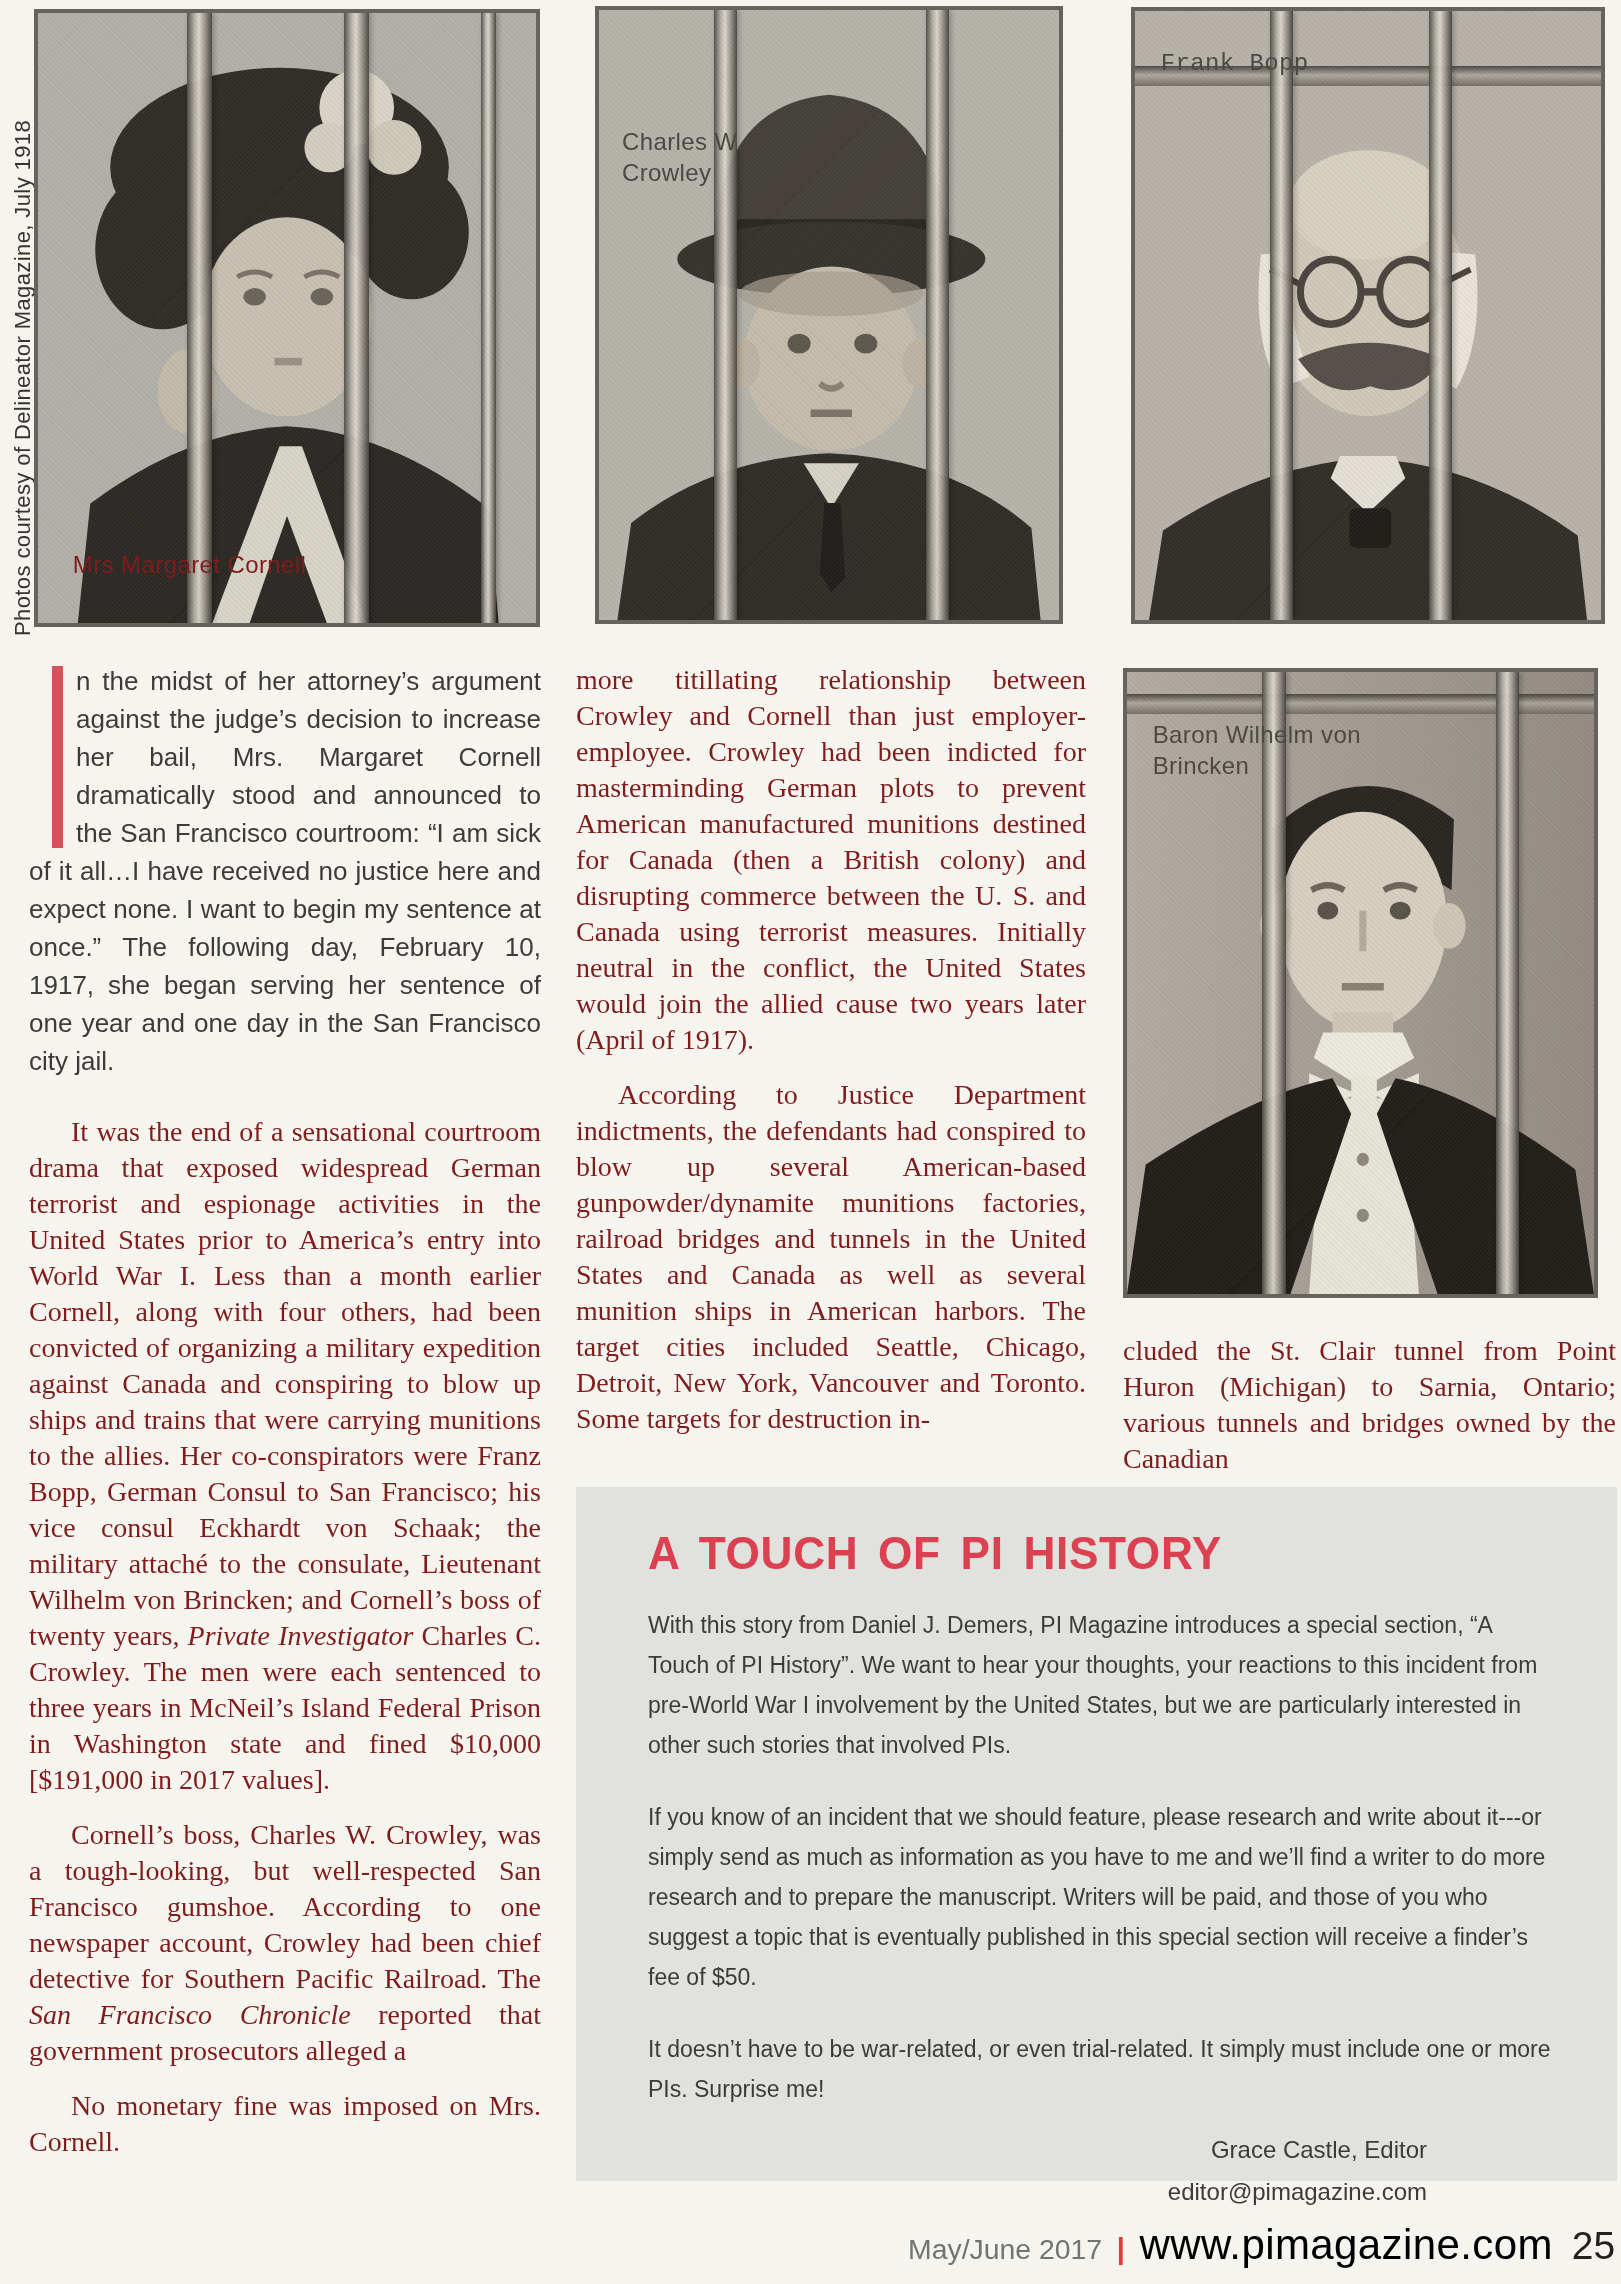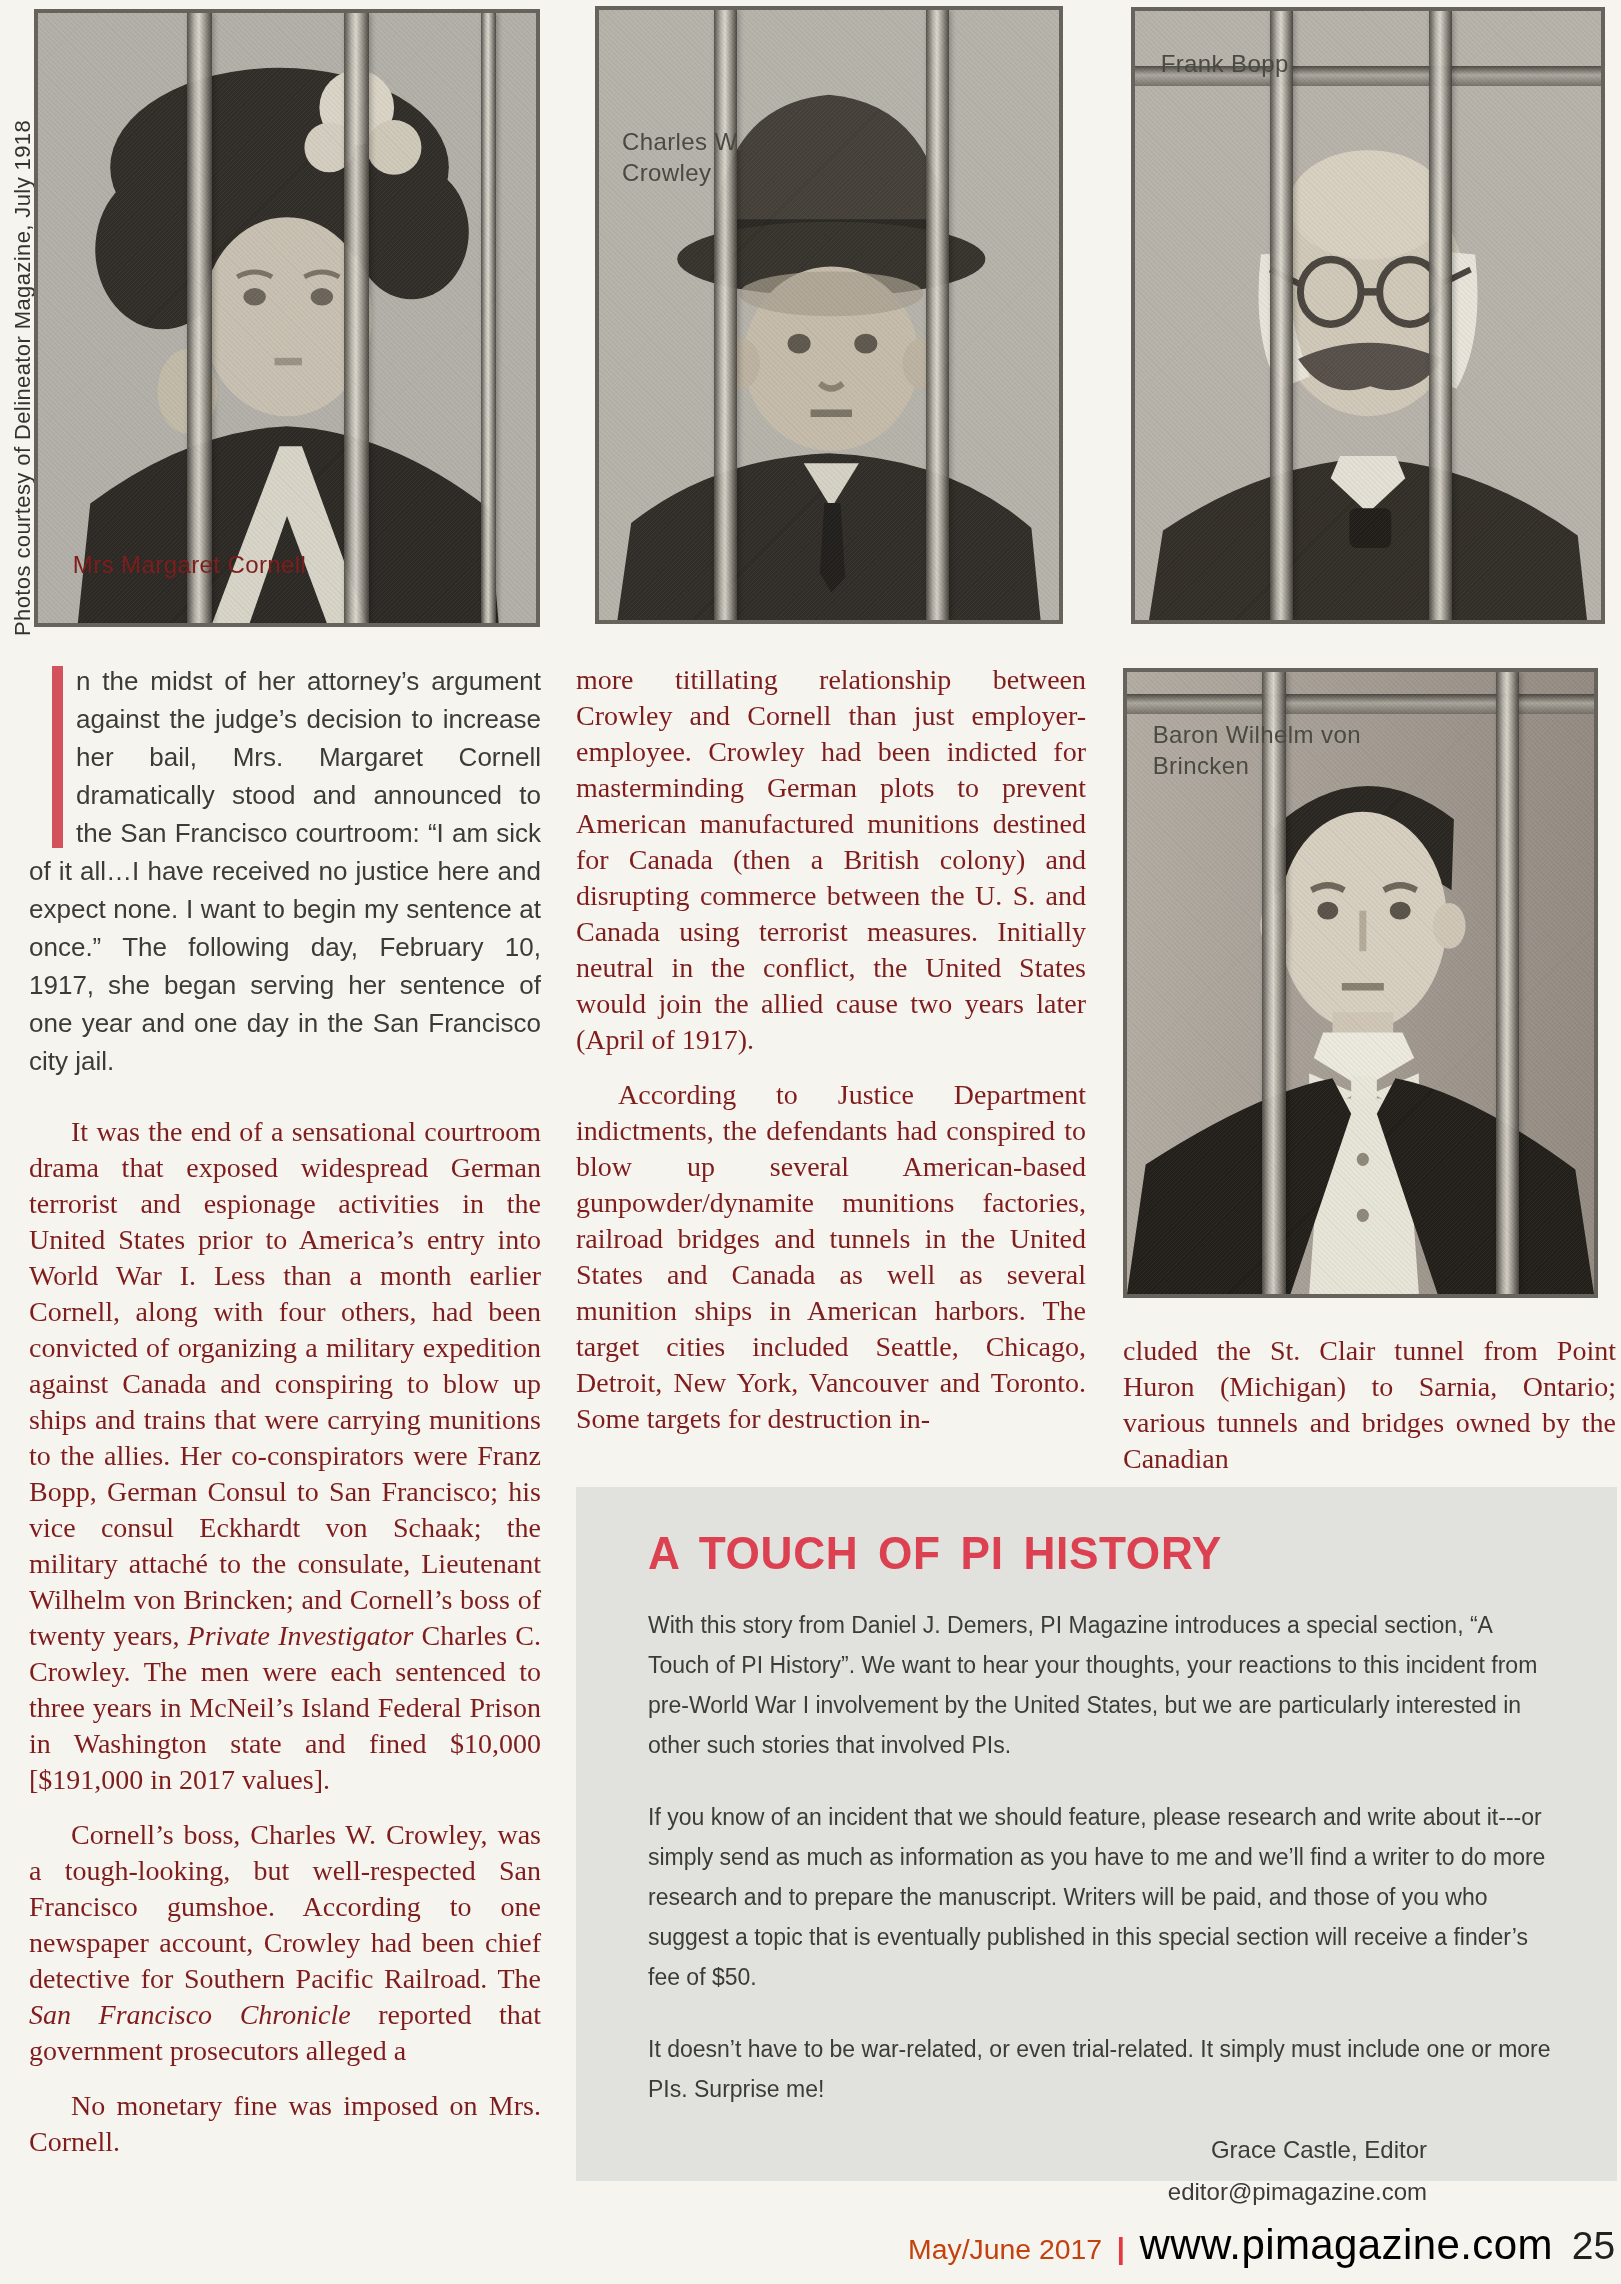--- a/index.html
+++ b/index.html
@@ -37,21 +37,21 @@
   .history-box{position:absolute;left:576px;top:1487px;width:1041px;height:694px;
         box-sizing:border-box;background:#e1e2dd;padding:38px 62px 29px 72px;}
   .history-title{font-size:47px;font-weight:bold;color:#db4150;letter-spacing:0.7px;
         word-spacing:7.3px;margin:0 0 25px 0;display:inline-block;transform:scaleX(.94);
         transform-origin:left;white-space:nowrap;}
   .history-p{font-size:23px;line-height:40px;color:#3c3b37;margin:0 0 32px 0;text-align:left;}
   .history-sig{text-align:right;padding-right:128px;font-size:24px;line-height:42px;color:#3c3b37;}
   .history-sig a{color:#3c3b37;text-decoration:none;}
   
   .footer{position:absolute;top:2221px;right:5.8px;display:flex;align-items:baseline;gap:14.6px;}
-  .footer .issue{font-size:28.4px;color:#c2410c;}
+  .footer .issue{font-size:28.4px;color:#737373;}
   .footer .pipe{font-size:29px;font-weight:bold;color:#e03a40;}
   .footer .site{font-size:42px;font-weight:normal;color:#000000;letter-spacing:0.4px;}
   .footer .pagenum{font-size:39px;font-weight:normal;color:#222120;margin-left:4.4px;}
 </style>
 </head>
 <body>
 
 <div class="page">
 
   <div class="credit-vertical">Photos courtesy of Delineator Magazine, July 1918</div>
@@ -117,21 +117,21 @@
       <path d="M97,113 h8" stroke="#4a453e" stroke-width="3"></path>
       <path d="M71,110 L58,104 M131,110 L144,104" stroke="#4a453e" stroke-width="2.5"></path>
       <path d="M70,140 Q100,127 132,140 Q120,157 101,151 Q82,157 70,140 Z" fill="#57504a"></path>
       <path d="M6,245 L12,209 Q55,182 100,180 Q147,182 190,211 L194,245 Z" fill="#332f28"></path>
       <path d="M84,188 L100,202 L116,188 L112,179 L88,179 Z" fill="#e4e0d5"></path>
       <rect x="92" y="200" width="18" height="16" rx="3" fill="#211e1a"></rect>
     </svg>
     <div class="jail-rail" style="top:9%;"></div>
     <div class="jail-bar" style="left:29%;"></div>
     <div class="jail-bar" style="left:63%;"></div>
-    <div class="photo-caption cap-dark" style="left:5.5%;top:6%;width:50%;">Frank Bopp</div>
+    <div class="photo-caption cap-dark" style="left:5.5%;top:6%;width:50%;font-family:Liberation Mono, monospace;">Frank Bopp</div>
   </div>
 
   <div class="photo" style="left:1123px;top:668px;width:475px;height:630px;">
     <svg viewBox="0 0 200 245" preserveAspectRatio="none">
       <defs>
         <linearGradient id="g4" x1="0" y1="0" x2="1" y2="0">
           <stop offset="0" stop-color="#b3aca3"></stop>
             <stop offset="1" stop-color="#948c83"></stop>
         </linearGradient>
       </defs>

